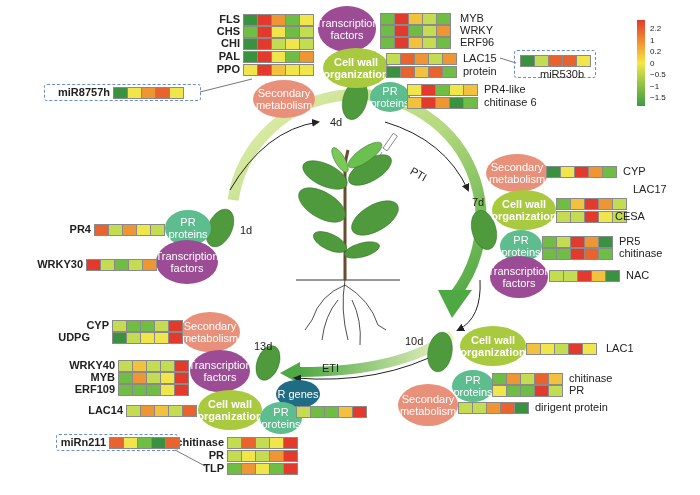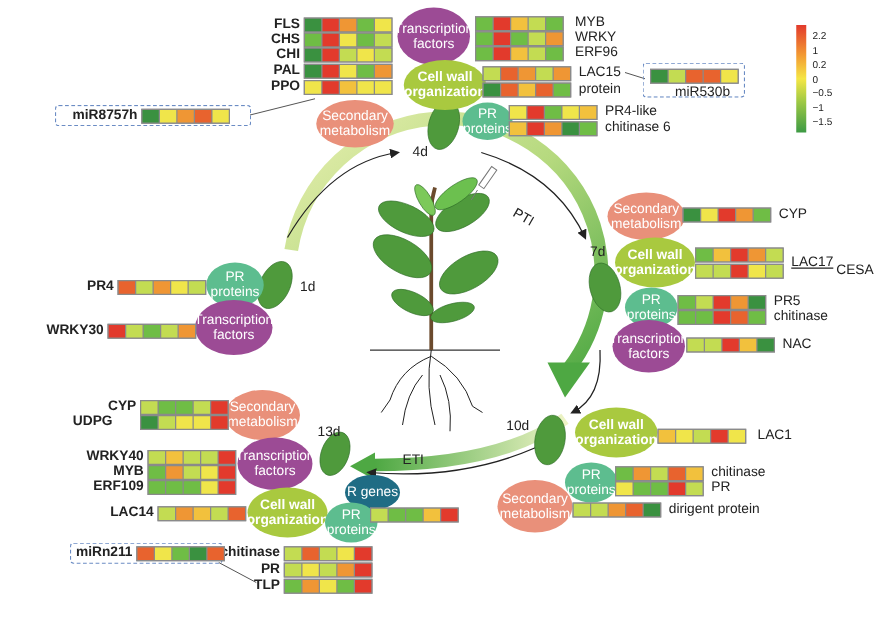--- a/index.html
+++ b/index.html
@@ -262,29 +262,29 @@
         <div class="cell" style="background: rgb(111, 189, 69);"></div>
       </div>
       <div class="lbl" style="top: 165px; left: 623px;">CYP</div>
       <div class="hm" style="left: 556px; top: 198px;">
         <div class="cell" style="background: rgb(111, 189, 69);"></div>
         <div class="cell" style="background: rgb(242, 193, 61);"></div>
         <div class="cell" style="background: rgb(226, 58, 44);"></div>
         <div class="cell" style="background: rgb(239, 150, 52);"></div>
         <div class="cell" style="background: rgb(195, 220, 82);"></div>
       </div>
-      <div class="lbl" style="top: 204px; left: 633px; text-decoration: underline;">LAC17</div>
+      <div class="lbl" style="top: 183px; left: 633px;">LAC17</div>
       <div class="hm" style="left: 556px; top: 211px;">
         <div class="cell" style="background: rgb(195, 220, 82);"></div>
         <div class="cell" style="background: rgb(195, 220, 82);"></div>
         <div class="cell" style="background: rgb(226, 58, 44);"></div>
         <div class="cell" style="background: rgb(240, 229, 74);"></div>
         <div class="cell" style="background: rgb(195, 220, 82);"></div>
       </div>
-      <div class="lbl" style="top: 210px; left: 669px;">CESA</div>
+      <div class="lbl" style="top: 210px; left: 615px;">CESA</div>
       <div class="hm" style="left: 542px; top: 236px;">
         <div class="cell" style="background: rgb(111, 189, 69);"></div>
         <div class="cell" style="background: rgb(195, 220, 82);"></div>
         <div class="cell" style="background: rgb(226, 58, 44);"></div>
         <div class="cell" style="background: rgb(239, 150, 52);"></div>
         <div class="cell" style="background: rgb(58, 145, 64);"></div>
       </div>
       <div class="lbl" style="top: 235px; left: 619px;">PR5</div>
       <div class="hm" style="left: 542px; top: 248px;">
         <div class="cell" style="background: rgb(111, 189, 69);"></div>

